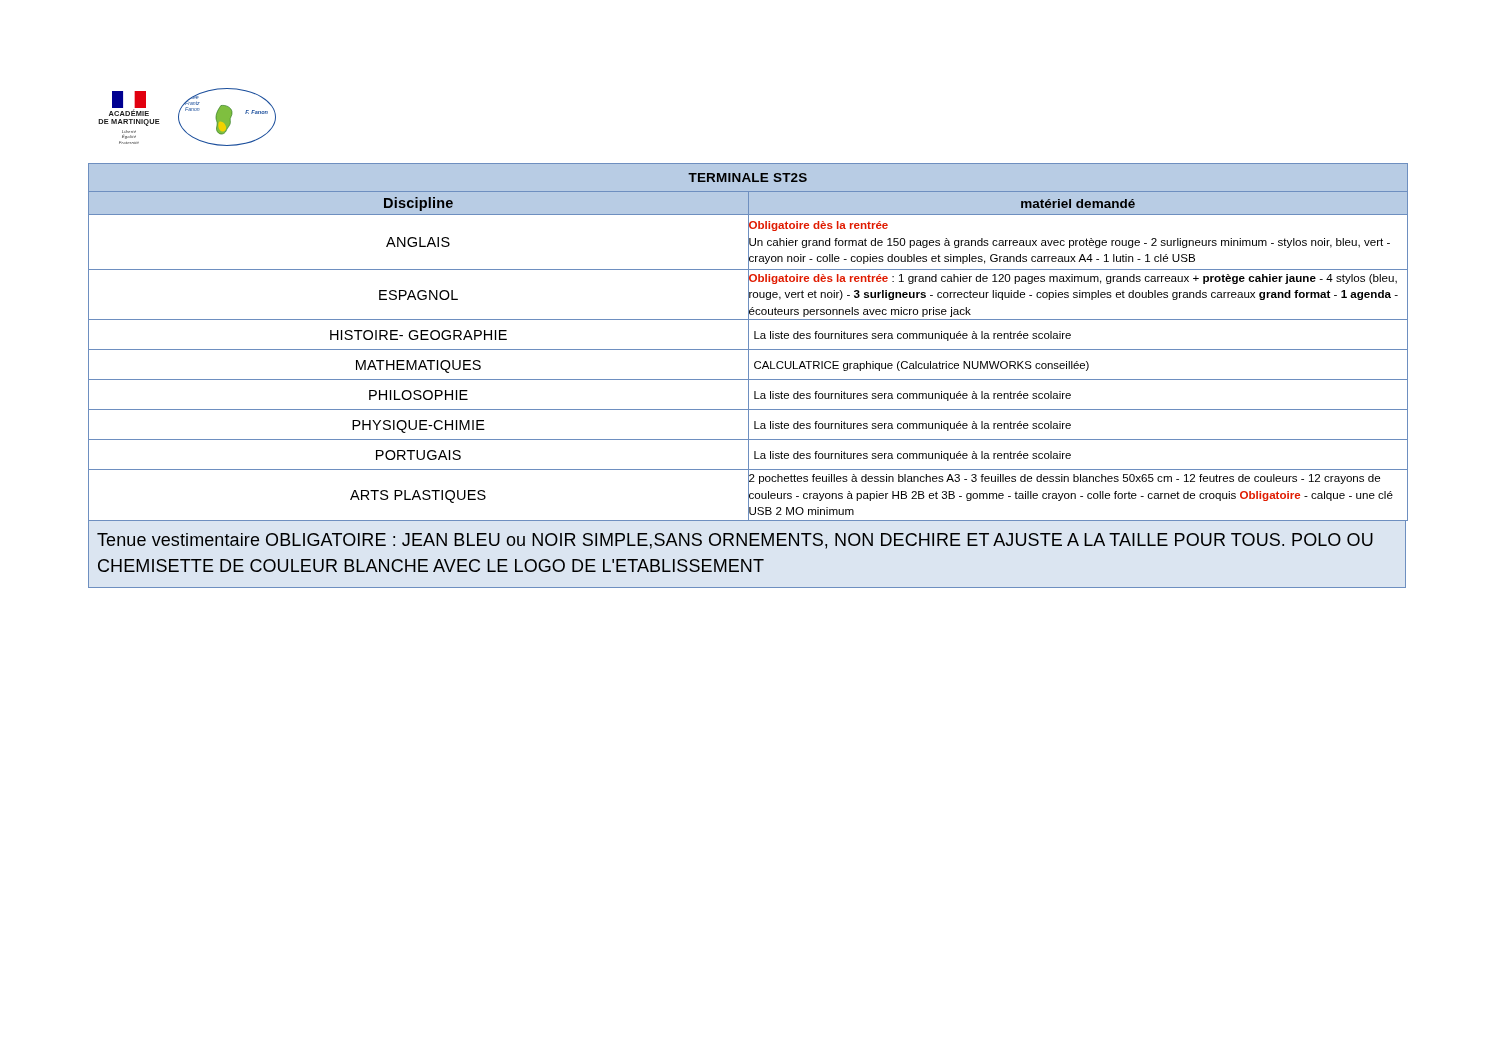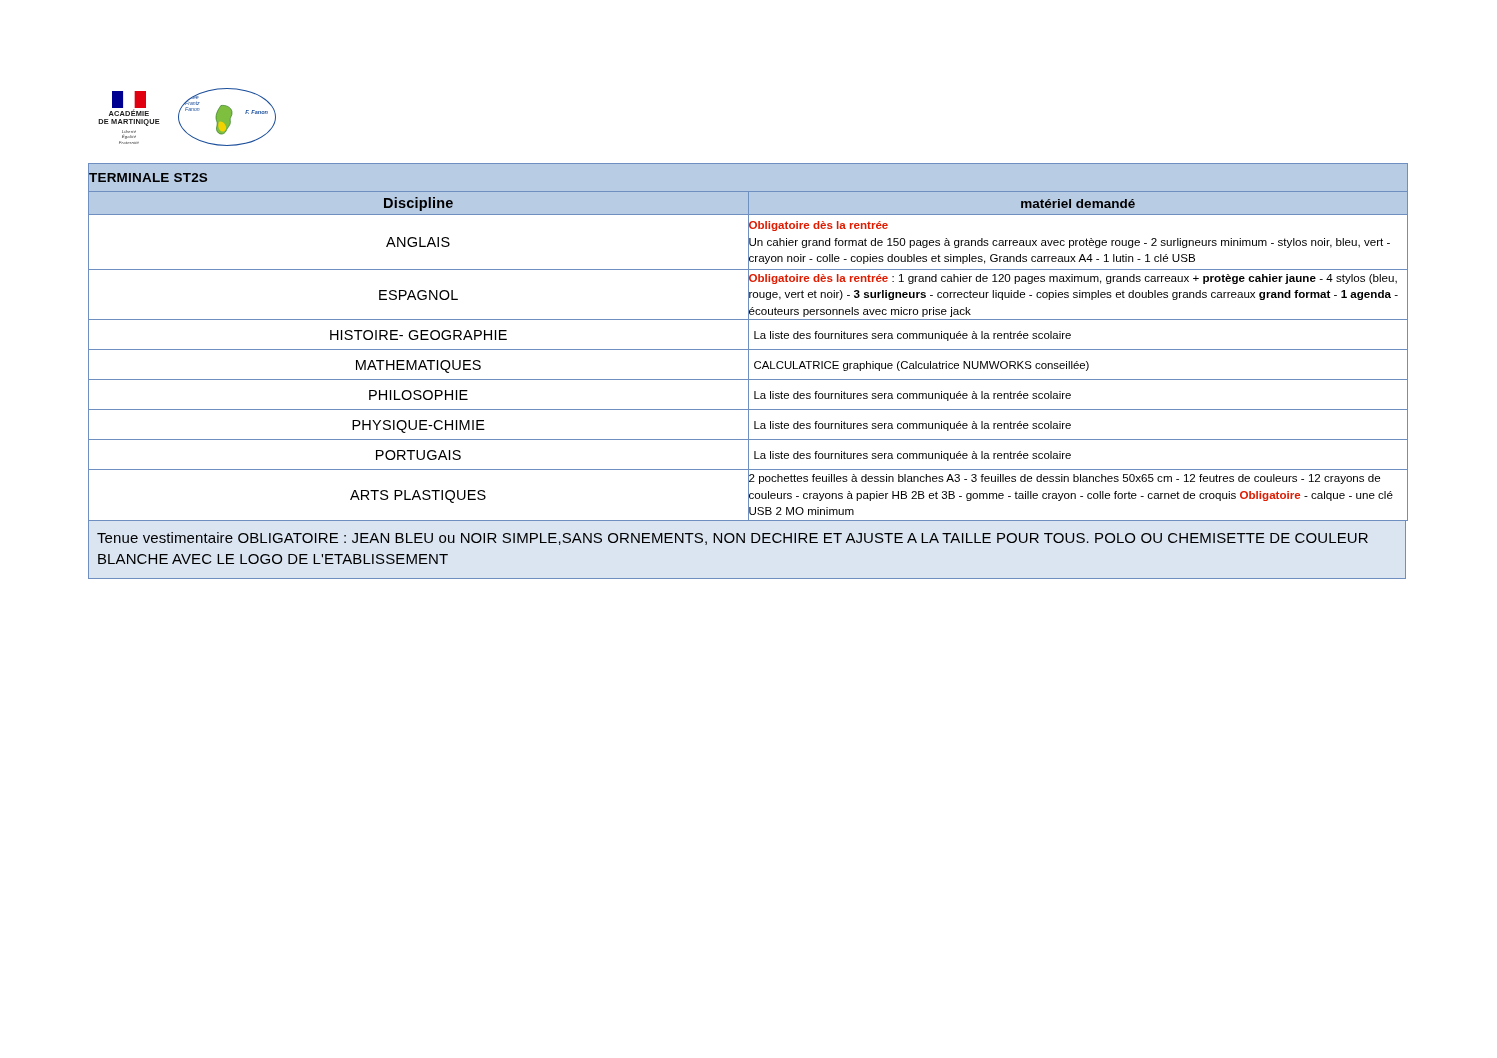--- a/index.html
+++ b/index.html
@@ -125,21 +125,21 @@
     width: 1320px;
     table-layout: fixed;
   }
   table.supplies td {
     border: 1px solid #6e8fc0;
     vertical-align: middle;
     padding: 0;
   }
   .class-title td {
     background: #b8cce4;
-    text-align: left;
+    text-align: center;
     font-weight: bold;
     font-size: 13.5px;
     height: 27px;
     letter-spacing: .2px;
   }
   .col-head td {
     background: #b8cce4;
     text-align: center;
     font-weight: bold;
     font-size: 13.5px;
@@ -173,21 +173,21 @@
   tr.r-simple td { height: 23px; }
   tr.r-arts td { height: 48px; }
 
   .footer-note {
     border: 1px solid #6e8fc0;
     border-top: none;
     background: #dbe5f1;
     width: 1318px;
     box-sizing: border-box;
     padding: 6px 8px 8px 8px;
-    font-size: 15px;
+    font-size: 18px;
     line-height: 1.45;
     letter-spacing: .1px;
   }
 </style>
 </head>
 <body>
 
 <div class="page">
 
   <div class="header">

